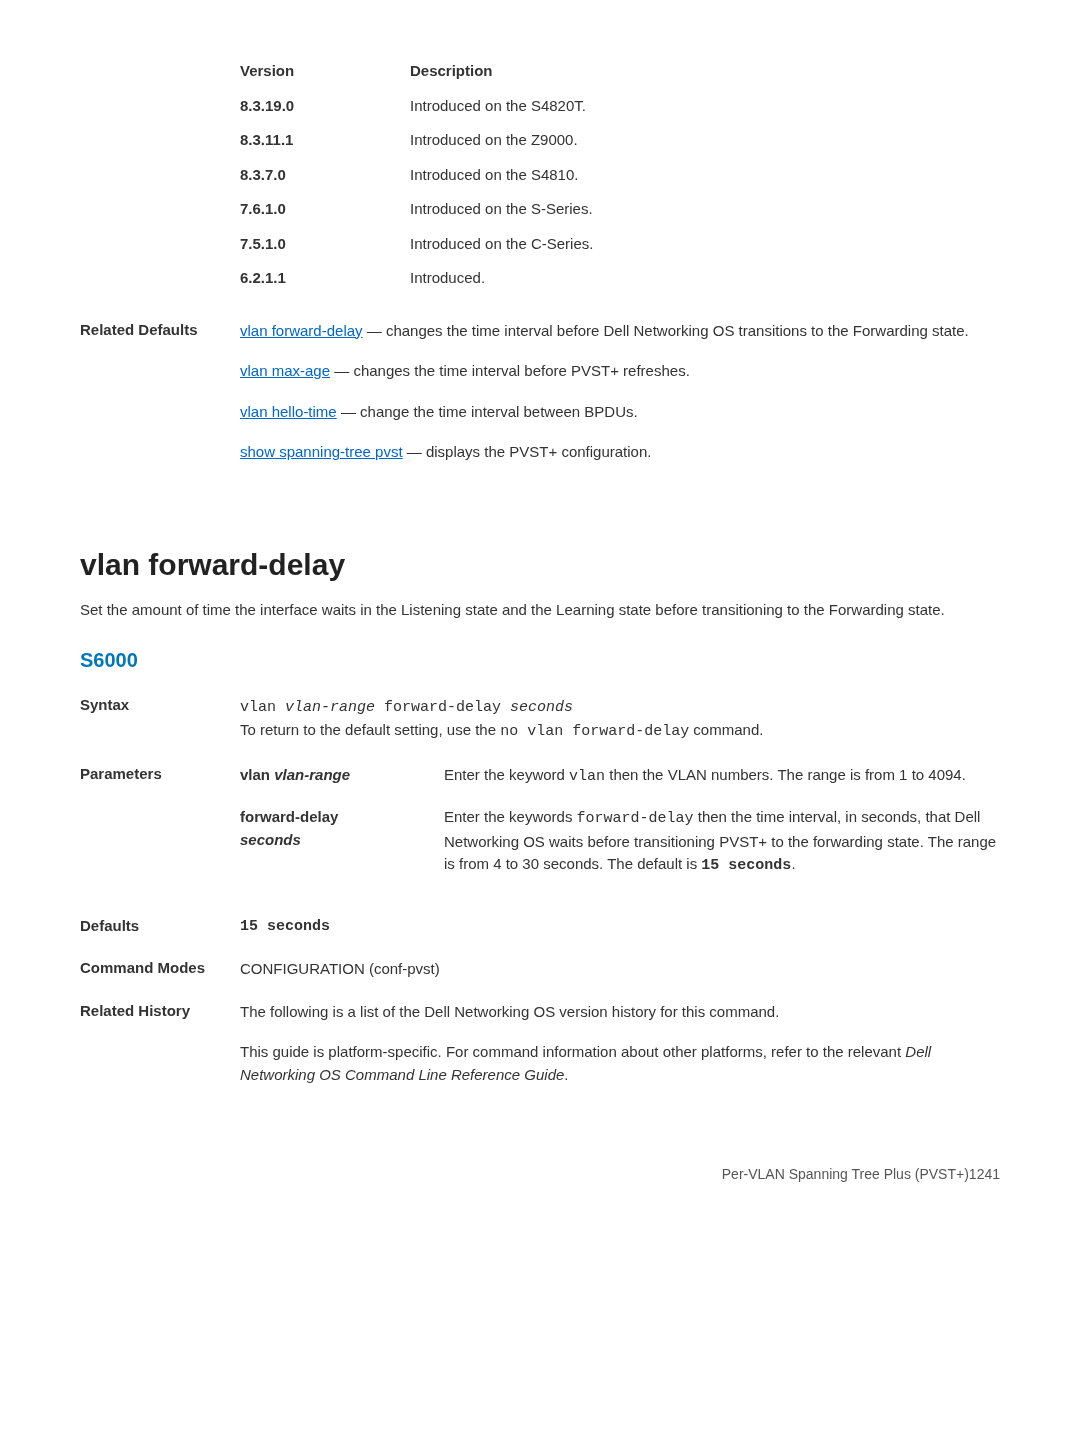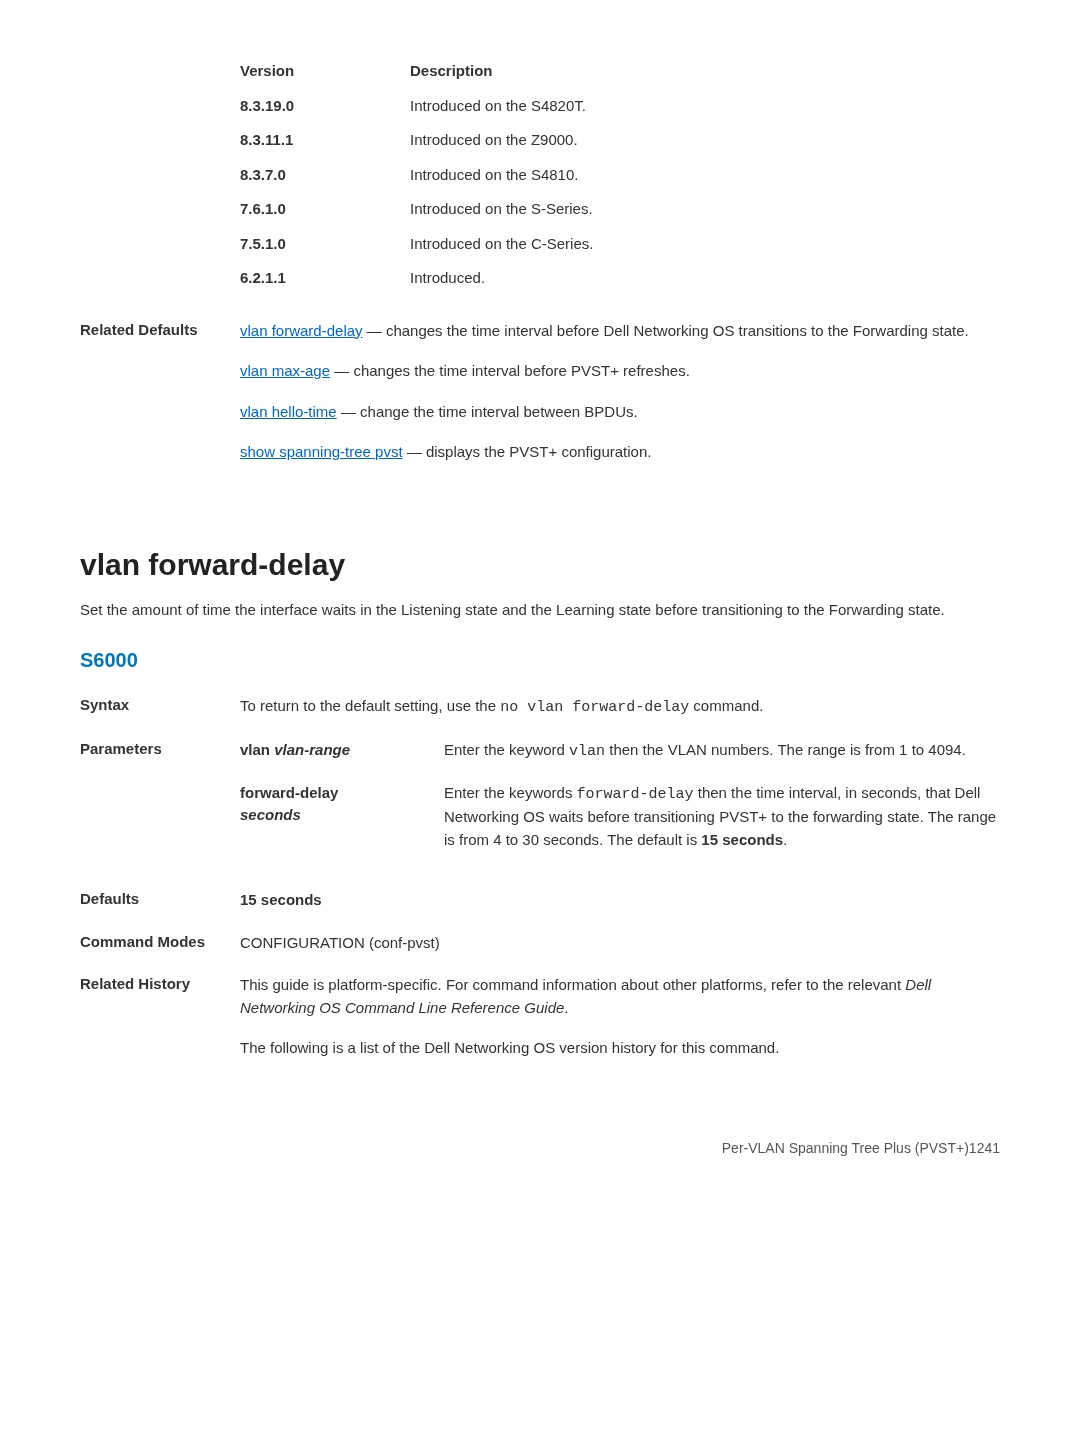--- a/index.html
+++ b/index.html
@@ -87,20 +87,21 @@
     width: 180px;
     font-weight: 600;
   }
   .param-desc {
     flex: 1;
     line-height: 1.5;
     margin-left: 24px;
   }
   .bold {
     font-weight: bold;
+    font-family: Liberation Mono, monospace;
   }
   .footer {
     display: flex;
     justify-content: flex-end;
     margin-top: 60px;
     font-size: 14px;
     color: #555;
   }
 </style>
 </head>
@@ -156,20 +157,23 @@
 </div>
 
 <h1 class="main-heading">vlan forward-delay</h1>
 <p class="intro-text">Set the amount of time the interface waits in the Listening state and the Learning state before transitioning to the Forwarding state.</p>
 
 <h2 class="sub-heading">S6000</h2>
 
 <div class="syntax-section">
   <div class="left-label">Syntax</div>
   <div class="right-content">
+    <div>
+      <span class="code">vlan </span><span class="code italic">vlan-range</span><span class="code"> forward-delay </span><span class="code italic">seconds</span>
+    </div>
     <div>
       <span>To return to the default setting, use the </span><span class="code">no vlan forward-delay</span><span> command.</span>
     </div>
   </div>
 </div>
 
 <div class="params-section">
   <div class="left-label">Parameters</div>
   <div class="params-table">
     <div class="params-row">
@@ -197,23 +201,23 @@
 </div>
 
 <div class="cmdmodes-section">
   <div class="left-label">Command Modes</div>
   <div class="right-content">CONFIGURATION (conf-pvst)</div>
 </div>
 
 <div class="cmdhistory-section">
   <div class="left-label">Related History</div>
   <div class="right-content">
+    <p>The following is a list of the Dell Networking OS version history for this command.</p>
     <p>
       <span>This guide is platform-specific. For command information about other platforms, refer to the relevant </span><span class="italic">Dell Networking OS Command Line Reference Guide</span><span>.</span>
     </p>
-    <p>The following is a list of the Dell Networking OS version history for this command.</p>
   </div>
 </div>
 
 <div class="footer">
   <span>Per-VLAN Spanning Tree Plus (PVST+)</span>
   <span>1241</span>
 </div>
 
 </body></html>

